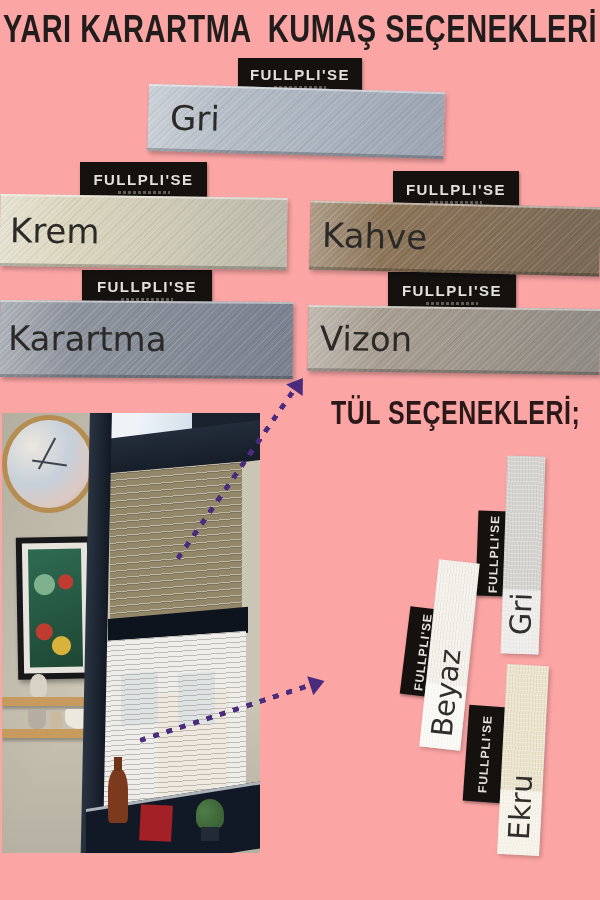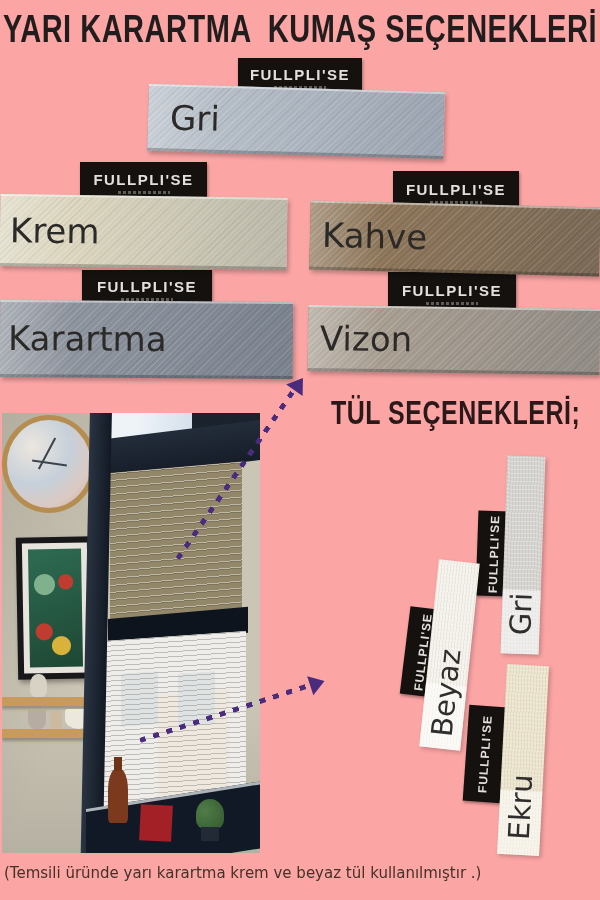--- a/index.html
+++ b/index.html
@@ -261,15 +261,14 @@
 
   <div class="arrow" id="arrow1">
     <span class="arrow-line"></span>
     <span class="arrow-head"></span>
   </div>
   <div class="arrow" id="arrow2">
     <span class="arrow-line"></span>
     <span class="arrow-head"></span>
   </div>
 
-  <div class="footnote">(Temsili üründe yarı karartma krem ve beyaz tül kullanılmıştır .)</div>
 
 </div>
 
 </body></html>

